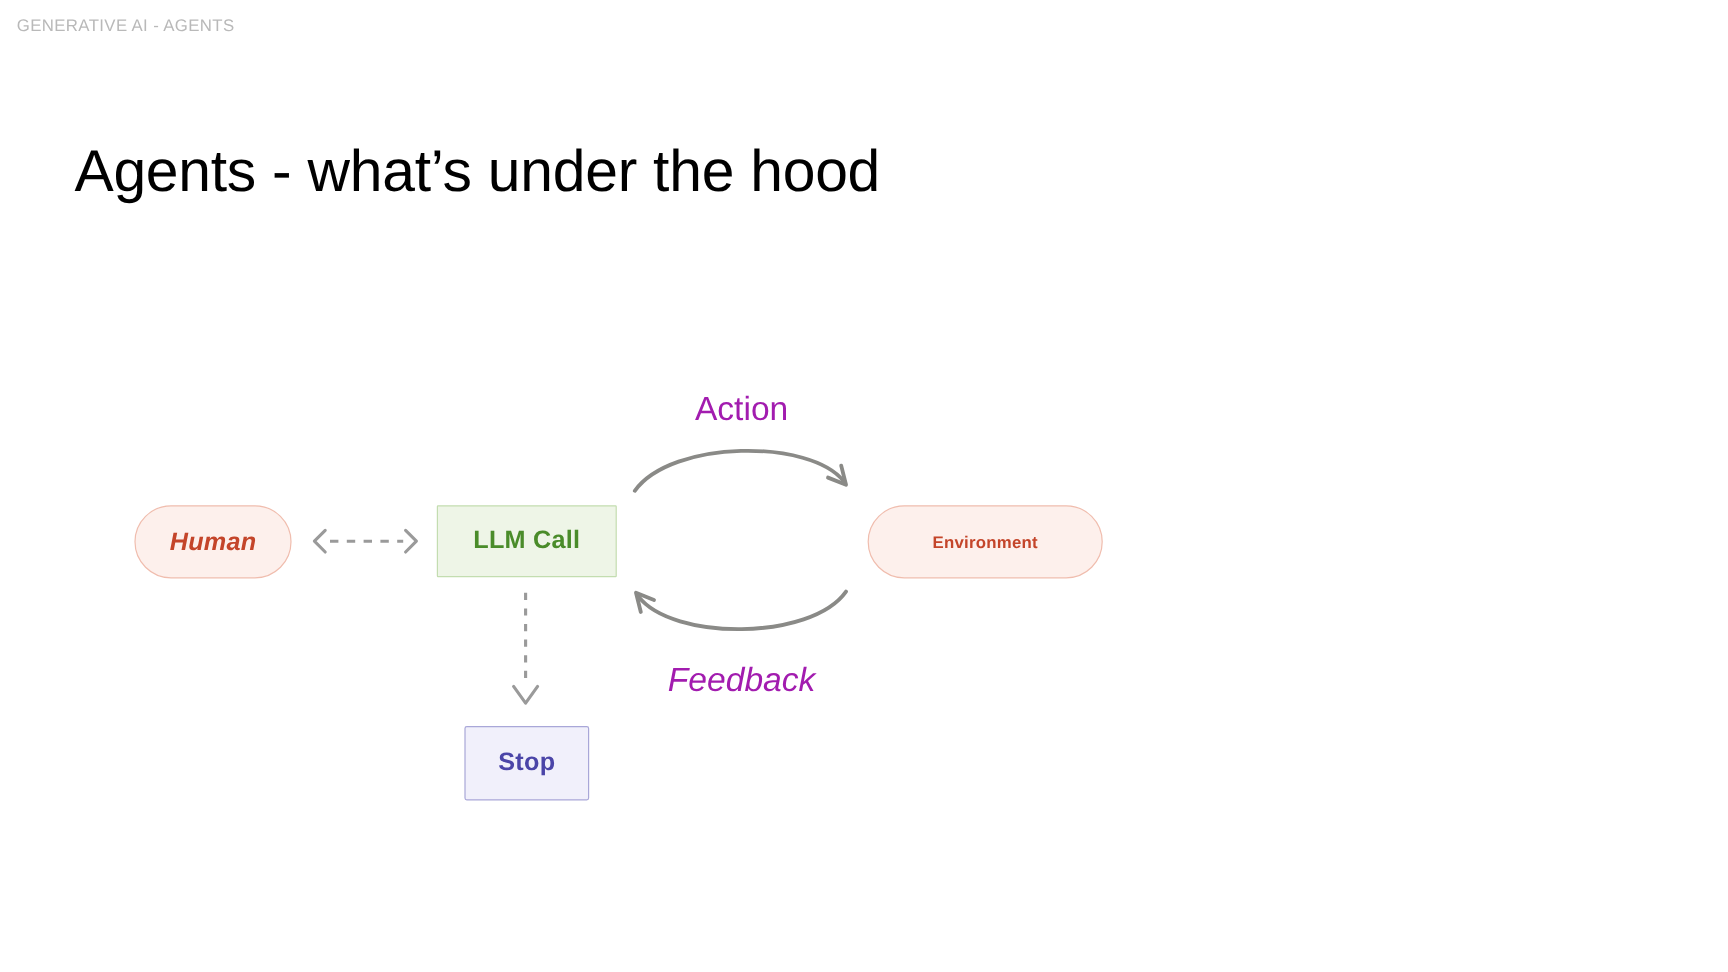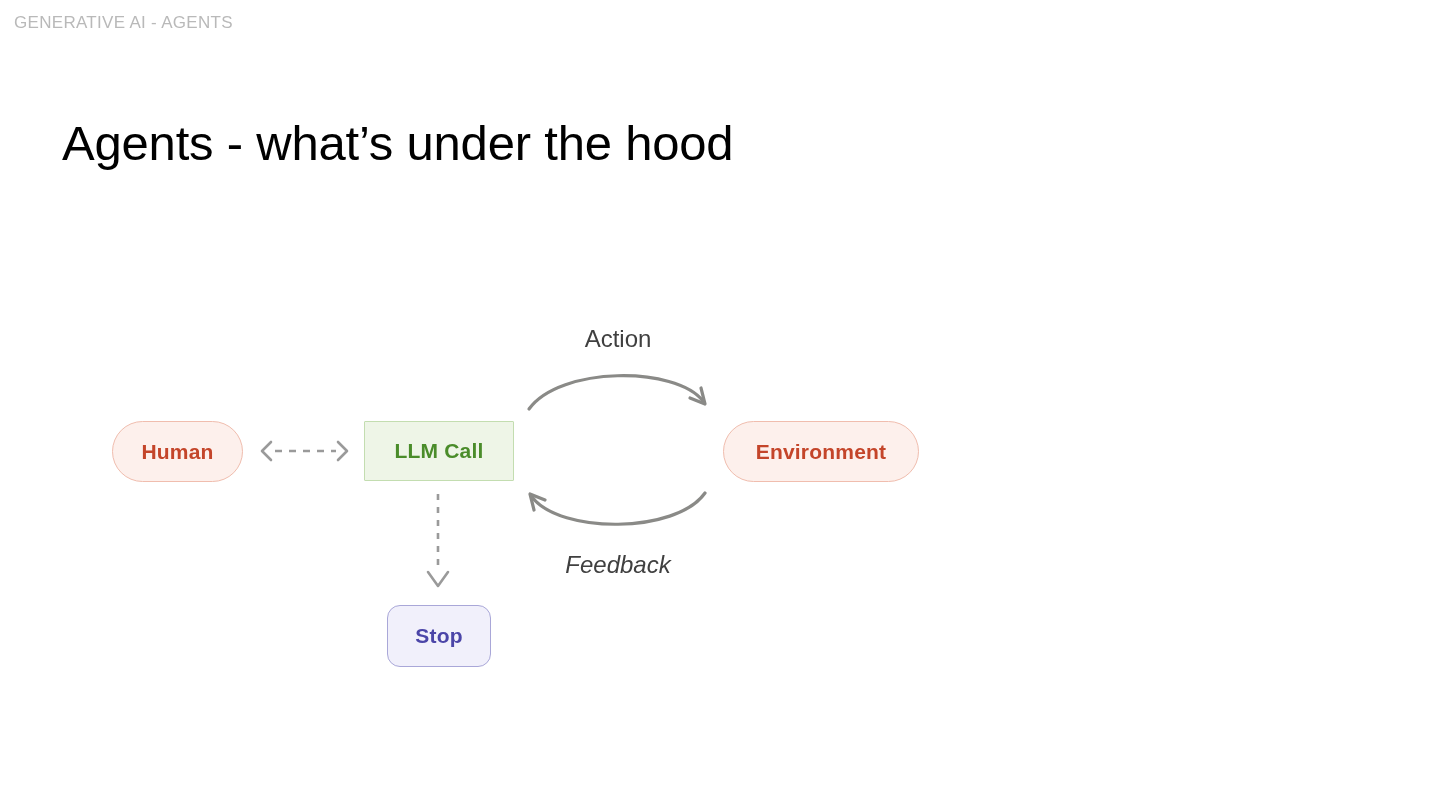--- a/index.html
+++ b/index.html
@@ -14,21 +14,21 @@
     overflow: hidden;
     font-family: "Liberation Sans", sans-serif;
     -webkit-font-smoothing: antialiased;
   }
 
   
   .eyebrow {
     position: absolute;
     left: 14px;
     top: 13px;
-    font-size: 17px;
+    font-size: 14px;
     letter-spacing: 0.3px;
     color: #b9b9b9;
     font-weight: 400;
     white-space: nowrap;
   }
 
   .slide-title {
     position: absolute;
     left: 62px;
     top: 84px;
@@ -64,20 +64,21 @@
   .node-human {
     left: 112px;
     top: 421px;
     width: 131px;
     height: 61px;
     border-radius: 32px;
     background: #fdf0ec;
     border: 1.6px solid #f0bdae;
     color: #c4452a;
     font-size: 21px;
+    font-style: italic;
   }
 
   .node-llm {
     left: 364px;
     top: 421px;
     width: 150px;
     height: 60px;
     border-radius: 1px;
     background: #eef5e7;
     border: 1.6px solid #c3ddb0;
@@ -88,39 +89,39 @@
 
   .node-environment {
     left: 723px;
     top: 421px;
     width: 196px;
     height: 61px;
     border-radius: 32px;
     background: #fdf0ec;
     border: 1.6px solid #f0bdae;
     color: #c4452a;
-    font-size: 21px;
+    font-size: 14px;
   }
 
   .node-stop {
     left: 387px;
     top: 605px;
     width: 104px;
     height: 62px;
-    border-radius: 13px;
+    border-radius: 2px;
     background: #f1f0fb;
     border: 1.6px solid #a9a7d8;
     color: #4b45a8;
     font-size: 21px;
   }
 
   .edge-label {
     position: absolute;
-    color: #404040;
-    font-size: 24px;
+    color: #a21caf;
+    font-size: 28px;
     font-weight: 400;
     white-space: nowrap;
     text-align: center;
   }
   .label-action   { left: 536px; top: 325px; width: 164px; }
   .label-feedback { left: 536px; top: 551px; width: 164px; font-style: italic; }
 
   svg.overlay {
     position: absolute;
     left: 0;

